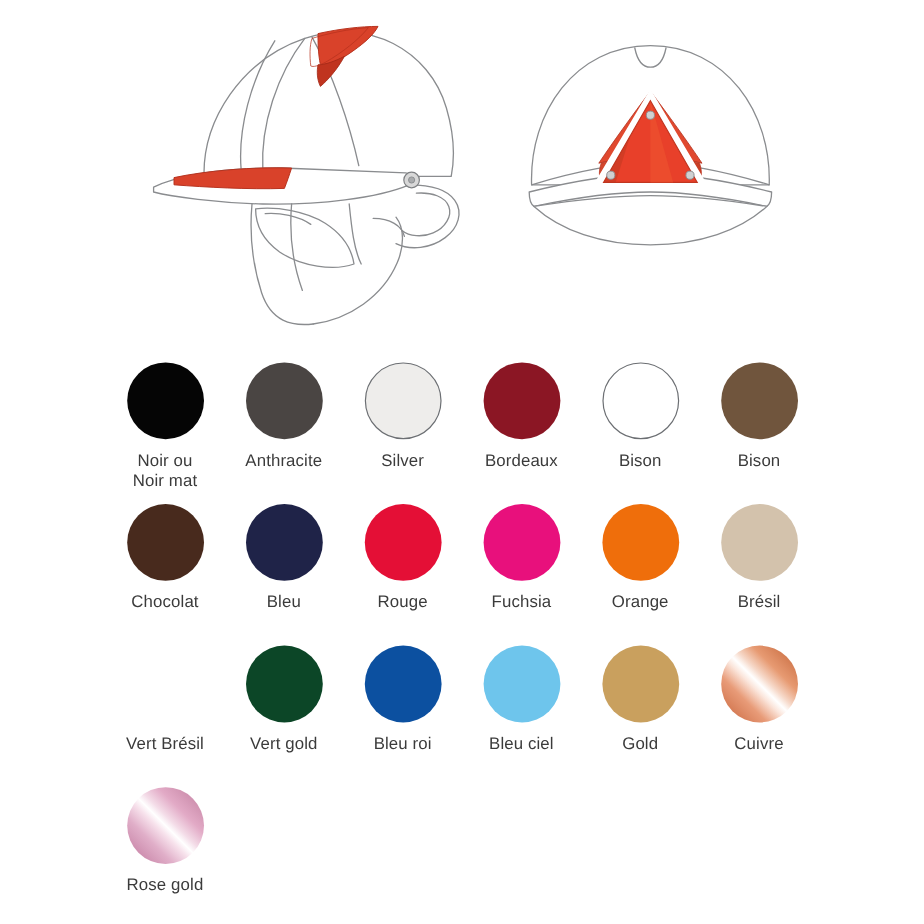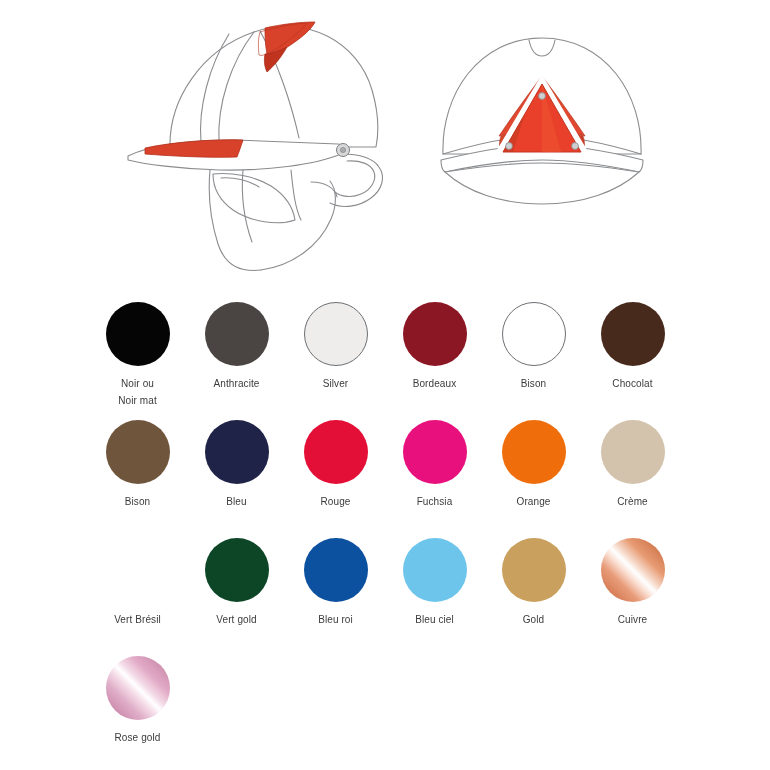--- a/index.html
+++ b/index.html
@@ -67,21 +67,21 @@
   }
 
   .swatch-dot.bordered {
     border: 1px solid #6c6f73;
     width: 64px;
     height: 64px;
   }
 
   .swatch-label {
     margin-top: 9px;
-    font-size: 10px;
+    font-size: 14px;
     line-height: 17px;
     color: #3b3b3b;
     text-align: center;
     letter-spacing: 0.1px;
     white-space: pre-line;
     font-family: "Liberation Sans", sans-serif;
   }
 </style>
 </head>
 <body>
@@ -172,46 +172,46 @@
       </div>
       <div class="swatch-cell">
         <span class="swatch-dot" style="background: rgb(139, 22, 36);"></span>
         <span class="swatch-label">Bordeaux</span>
       </div>
       <div class="swatch-cell">
         <span class="swatch-dot bordered" style="background: rgb(255, 255, 255);"></span>
         <span class="swatch-label">Bison</span>
       </div>
       <div class="swatch-cell">
+        <span class="swatch-dot" style="background: rgb(112, 85, 61);"></span>
+        <span class="swatch-label">Bison</span>
+      </div>
+      <div class="swatch-cell">
         <span class="swatch-dot" style="background: rgb(72, 42, 29);"></span>
         <span class="swatch-label">Chocolat</span>
       </div>
       <div class="swatch-cell">
-        <span class="swatch-dot" style="background: rgb(112, 85, 61);"></span>
-        <span class="swatch-label">Bison</span>
-      </div>
-      <div class="swatch-cell">
         <span class="swatch-dot" style="background: rgb(31, 35, 72);"></span>
         <span class="swatch-label">Bleu</span>
       </div>
       <div class="swatch-cell">
         <span class="swatch-dot" style="background: rgb(228, 15, 54);"></span>
         <span class="swatch-label">Rouge</span>
       </div>
       <div class="swatch-cell">
         <span class="swatch-dot" style="background: rgb(232, 16, 124);"></span>
         <span class="swatch-label">Fuchsia</span>
       </div>
       <div class="swatch-cell">
         <span class="swatch-dot" style="background: rgb(239, 110, 11);"></span>
         <span class="swatch-label">Orange</span>
       </div>
       <div class="swatch-cell">
         <span class="swatch-dot" style="background: rgb(211, 194, 172);"></span>
-        <span class="swatch-label">Crème</span>
+        <span class="swatch-label">Brésil</span>
       </div>
       <div class="swatch-cell">
         <span class="swatch-dot"></span>
         <span class="swatch-label">Vert Brésil</span>
       </div>
       <div class="swatch-cell">
         <span class="swatch-dot" style="background: rgb(12, 70, 39);"></span>
         <span class="swatch-label">Vert gold</span>
       </div>
       <div class="swatch-cell">

